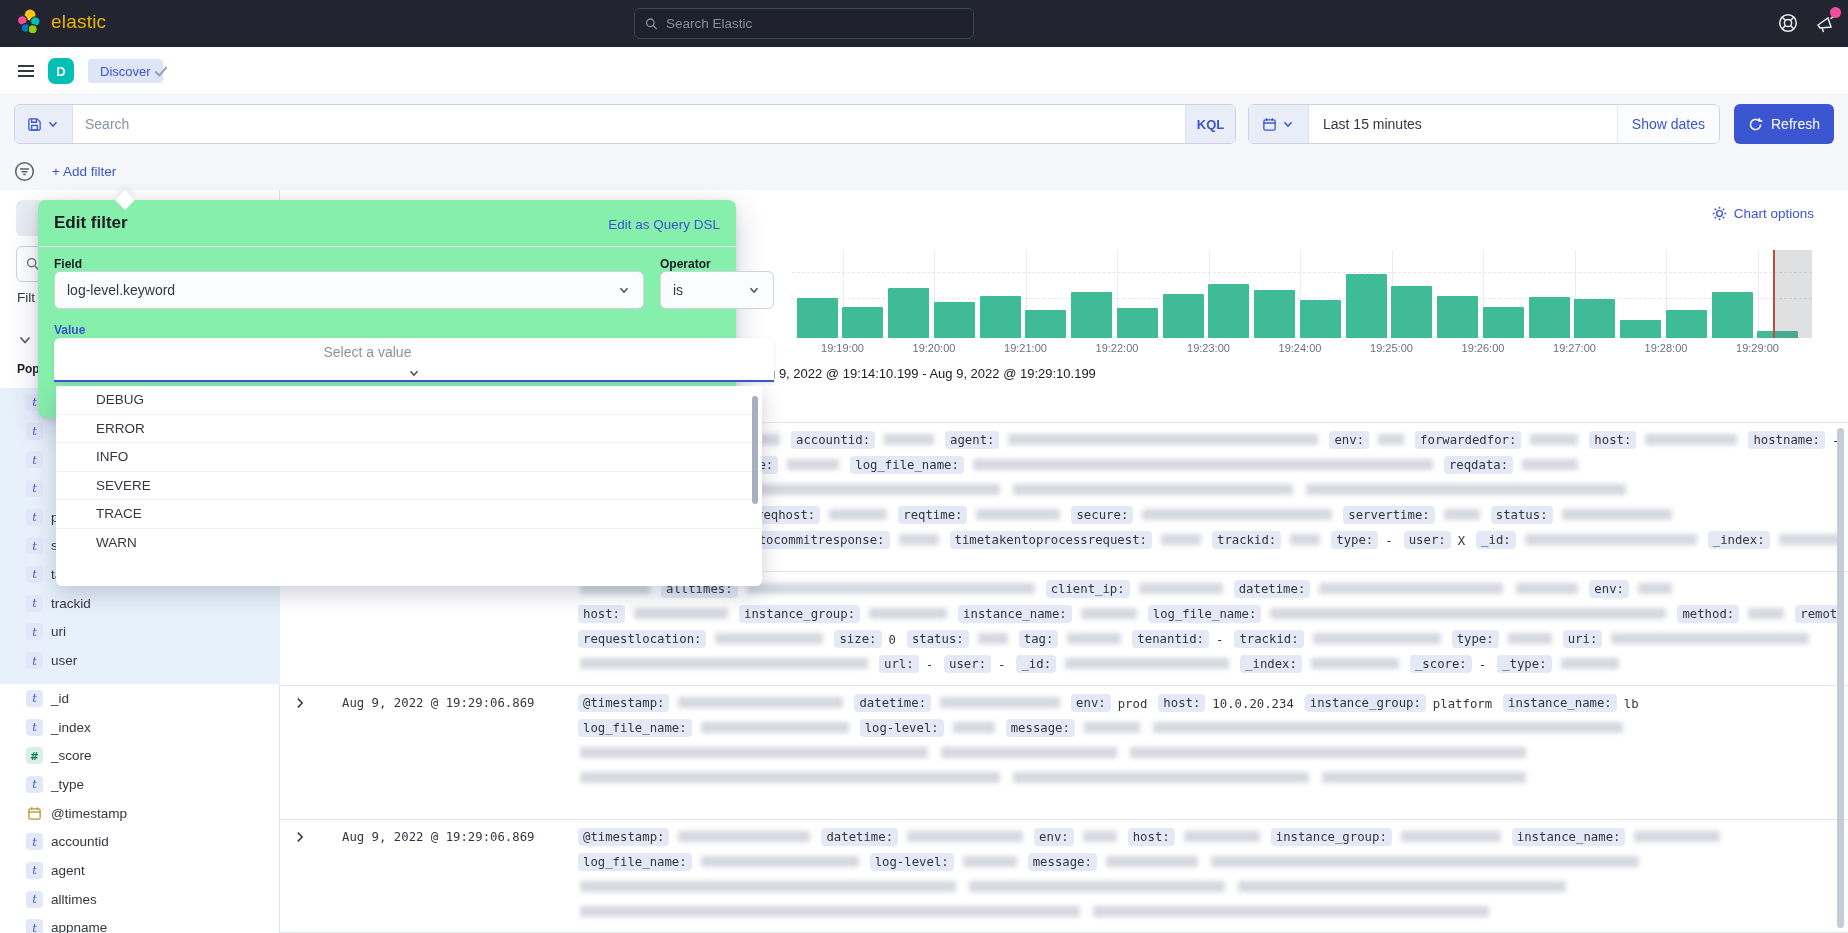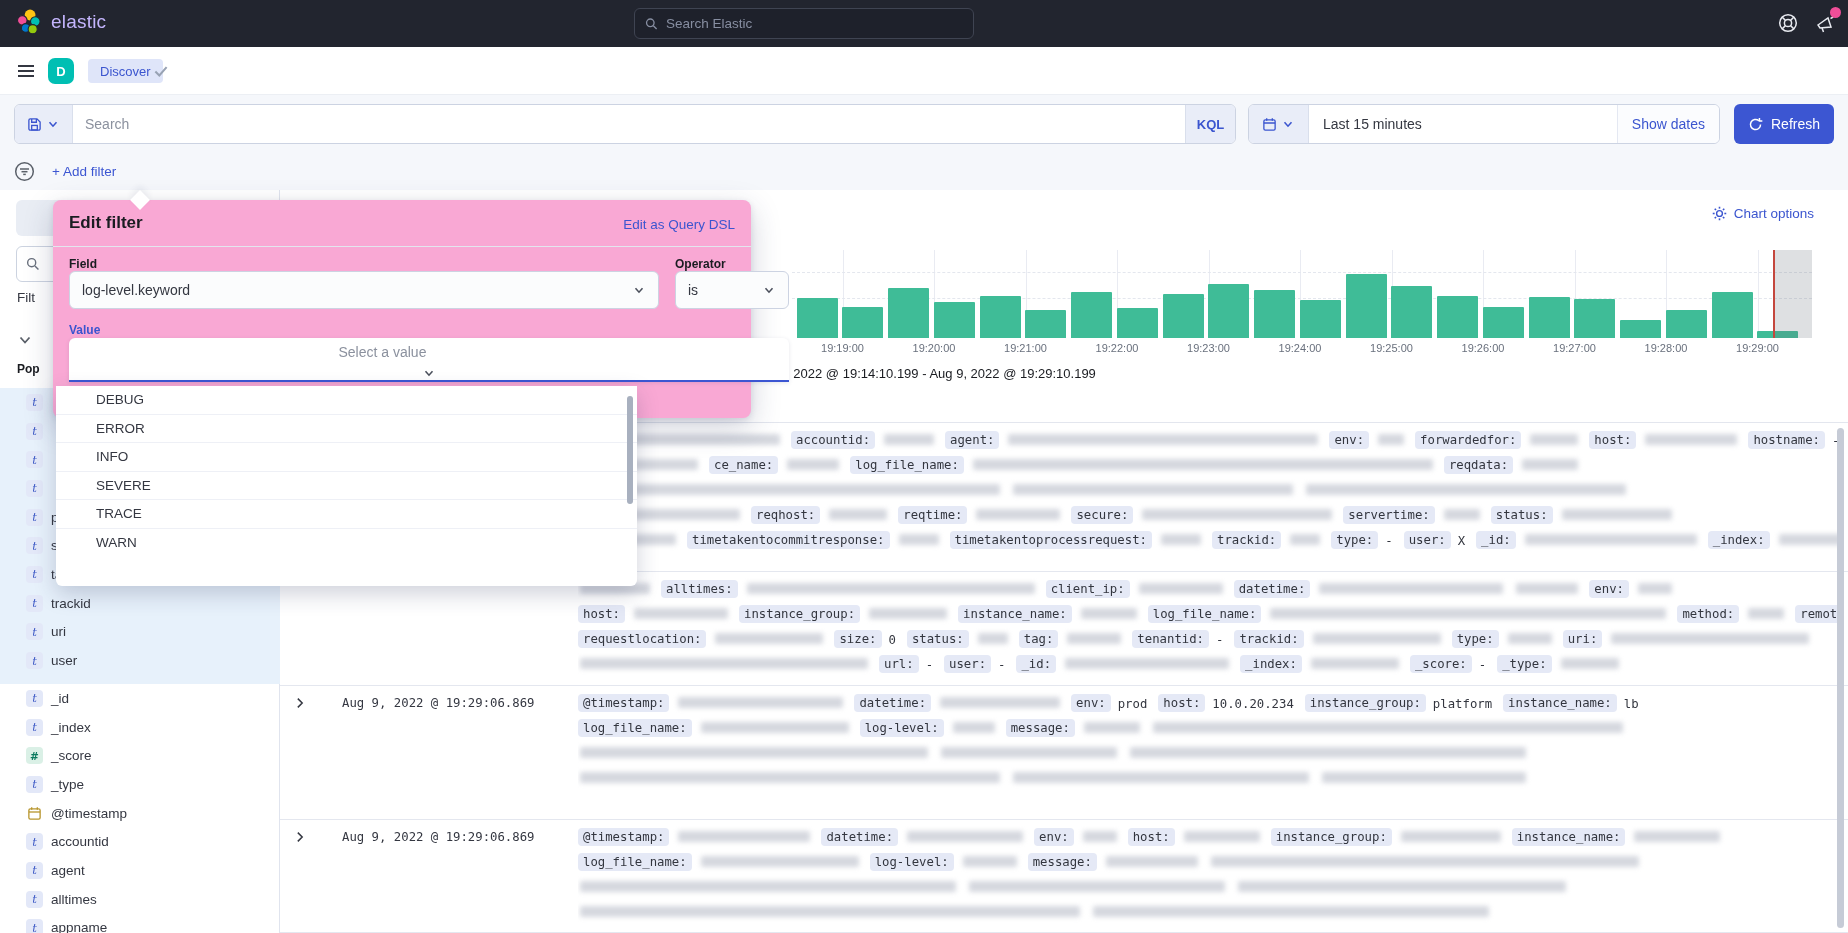--- a/index.html
+++ b/index.html
@@ -3,21 +3,21 @@
 <meta charset="utf-8">
 <style>
   * { margin:0; padding:0; box-sizing:border-box; }
   html,body { background:#e8eaee; }
   body { font-family:"Liberation Sans", sans-serif; color:#343741; }
   .stage { position:relative; width:1848px; height:933px; background:#fff; overflow:hidden; }
 
   
   .topbar { position:absolute; left:0; top:0; width:100%; height:47px; background:#22252f; display:flex; align-items:center; z-index:30; }
   .brand { position:absolute; left:16px; top:9px; display:flex; align-items:center; gap:9px; }
-  .brand-name { color:#c4b5fd; font-size:19px; letter-spacing:.2px; }
+  .brand-name { color:#eab308; font-size:19px; letter-spacing:.2px; }
   .hdr-search { position:absolute; left:634px; top:8px; width:340px; height:31px; background:#1e212b; border:1px solid #3f4452; border-radius:6px; display:flex; align-items:center; padding:0 10px; gap:8px; }
   .hdr-search input { background:transparent; border:none; outline:none; color:#c6cbd8; font-size:13.5px; width:100%; font-family:"Liberation Sans",sans-serif; }
   .hdr-search input::placeholder { color:#878ea1; }
   .hdr-ic { position:absolute; top:11px; width:24px; height:24px; color:#e8eaf0; }
   .hdr-ic svg { width:24px; height:24px; }
   .dot-badge { position:absolute; right:-3px; top:-4px; width:11px; height:11px; border-radius:50%; background:#f04e98; }
 
   
   .toolbar { position:absolute; left:0; top:47px; width:100%; height:48px; background:#fff; border-bottom:1px solid #eceff4; display:flex; align-items:center; z-index:20; }
   .burger { position:absolute; left:16px; top:14px; width:20px; height:20px; color:#343741; cursor:pointer; }
@@ -87,34 +87,34 @@
   .cell-doc { flex:1; overflow:hidden; padding:6px 10px 6px 0; }
   .dline { height:25px; line-height:25px; white-space:nowrap; overflow:hidden; font-family:"DejaVu Sans Mono",monospace; font-size:12.3px; color:#33363f; }
   .fb { display:inline-block; background:#e5e9f6; border-radius:4px; padding:0 5px; line-height:18px; margin-right:7px; vertical-align:1px; }
   .bv { display:inline-block; height:11px; background:#bcc0cb; border-radius:2px; filter:blur(2.5px); opacity:.62; margin:0 11px 0 2px; vertical-align:0px; }
   .pv { margin-right:11px; }
 
   
   .pg-scroll { position:absolute; left:1837px; top:428px; width:7px; height:500px; background:#c6cbd6; border-radius:3.5px; z-index:8; }
 
   
-  .popup { position:absolute; left:53px; top:200px; width:698px; height:218px; background:#f9a8d4; border-radius:8px; box-shadow:0 10px 30px rgba(40,50,90,.22), 0 2px 6px rgba(40,50,90,.12); z-index:50; }
+  .popup { position:absolute; left:38px; top:200px; width:698px; height:218px; background:#86efac; border-radius:8px; box-shadow:0 10px 30px rgba(40,50,90,.22), 0 2px 6px rgba(40,50,90,.12); z-index:50; }
   .popup-arrow { position:absolute; left:80px; top:-7px; width:14px; height:14px; background:#fff; transform:rotate(45deg); box-shadow:-3px -3px 6px rgba(40,50,90,.08); }
   .pp-title { position:absolute; left:16px; top:13px; font-size:17px; font-weight:bold; color:#1a1c21; }
   .pp-dsl { position:absolute; right:16px; top:17px; font-size:13.5px; color:#3b55cf; cursor:pointer; }
   .pp-div { position:absolute; left:0; top:46px; width:100%; height:1px; background:#e3e6ee; }
   .pp-label { position:absolute; font-size:12px; font-weight:bold; color:#1a1c21; }
   .pp-select { position:absolute; height:38px; background:#fbfcfd; border:1px solid #ccd3e2; border-radius:6px; display:flex; align-items:center; padding:0 12px; font-size:14px; color:#343741; cursor:pointer; }
   .pp-select .chev { margin-left:auto; color:#4a4f5b; }
   .val-input { position:absolute; left:16px; top:138px; width:720px; height:44px; background:#fff; border:none; border-bottom:2px solid #3c56d2; border-radius:6px 6px 0 0; box-shadow:0 1px 4px rgba(40,50,90,.12); display:flex; align-items:center; padding:0 12px;flex-direction:column; }
   .val-input input { border:none; outline:none; flex:1; font-size:14px; font-family:inherit; color:#343741; }
   .val-input input::placeholder { color:#8b919e; }
   .chev svg { width:14px; height:14px; }
 
-  .vdrop { position:absolute; left:56px; top:386px; width:581px; height:200px; background:#fff; border-radius:0 0 6px 6px; box-shadow:0 8px 22px rgba(40,50,90,.22); z-index:60; overflow:hidden; }
+  .vdrop { position:absolute; left:56px; top:386px; width:706px; height:200px; background:#fff; border-radius:0 0 6px 6px; box-shadow:0 8px 22px rgba(40,50,90,.22); z-index:60; overflow:hidden; }
   .opt { height:28.5px; line-height:28.5px; padding-left:40px; font-size:13.5px; color:#343741; border-bottom:1px solid #eef0f6; cursor:pointer; }
   .opt:last-child { border-bottom:none; }
   .vdrop-scroll { position:absolute; right:4px; top:10px; width:6px; height:108px; background:#a8b0bf; border-radius:3px; }
 
   svg { display:block; }
 </style>
 </head>
 <body>
 
 <div class="stage">

